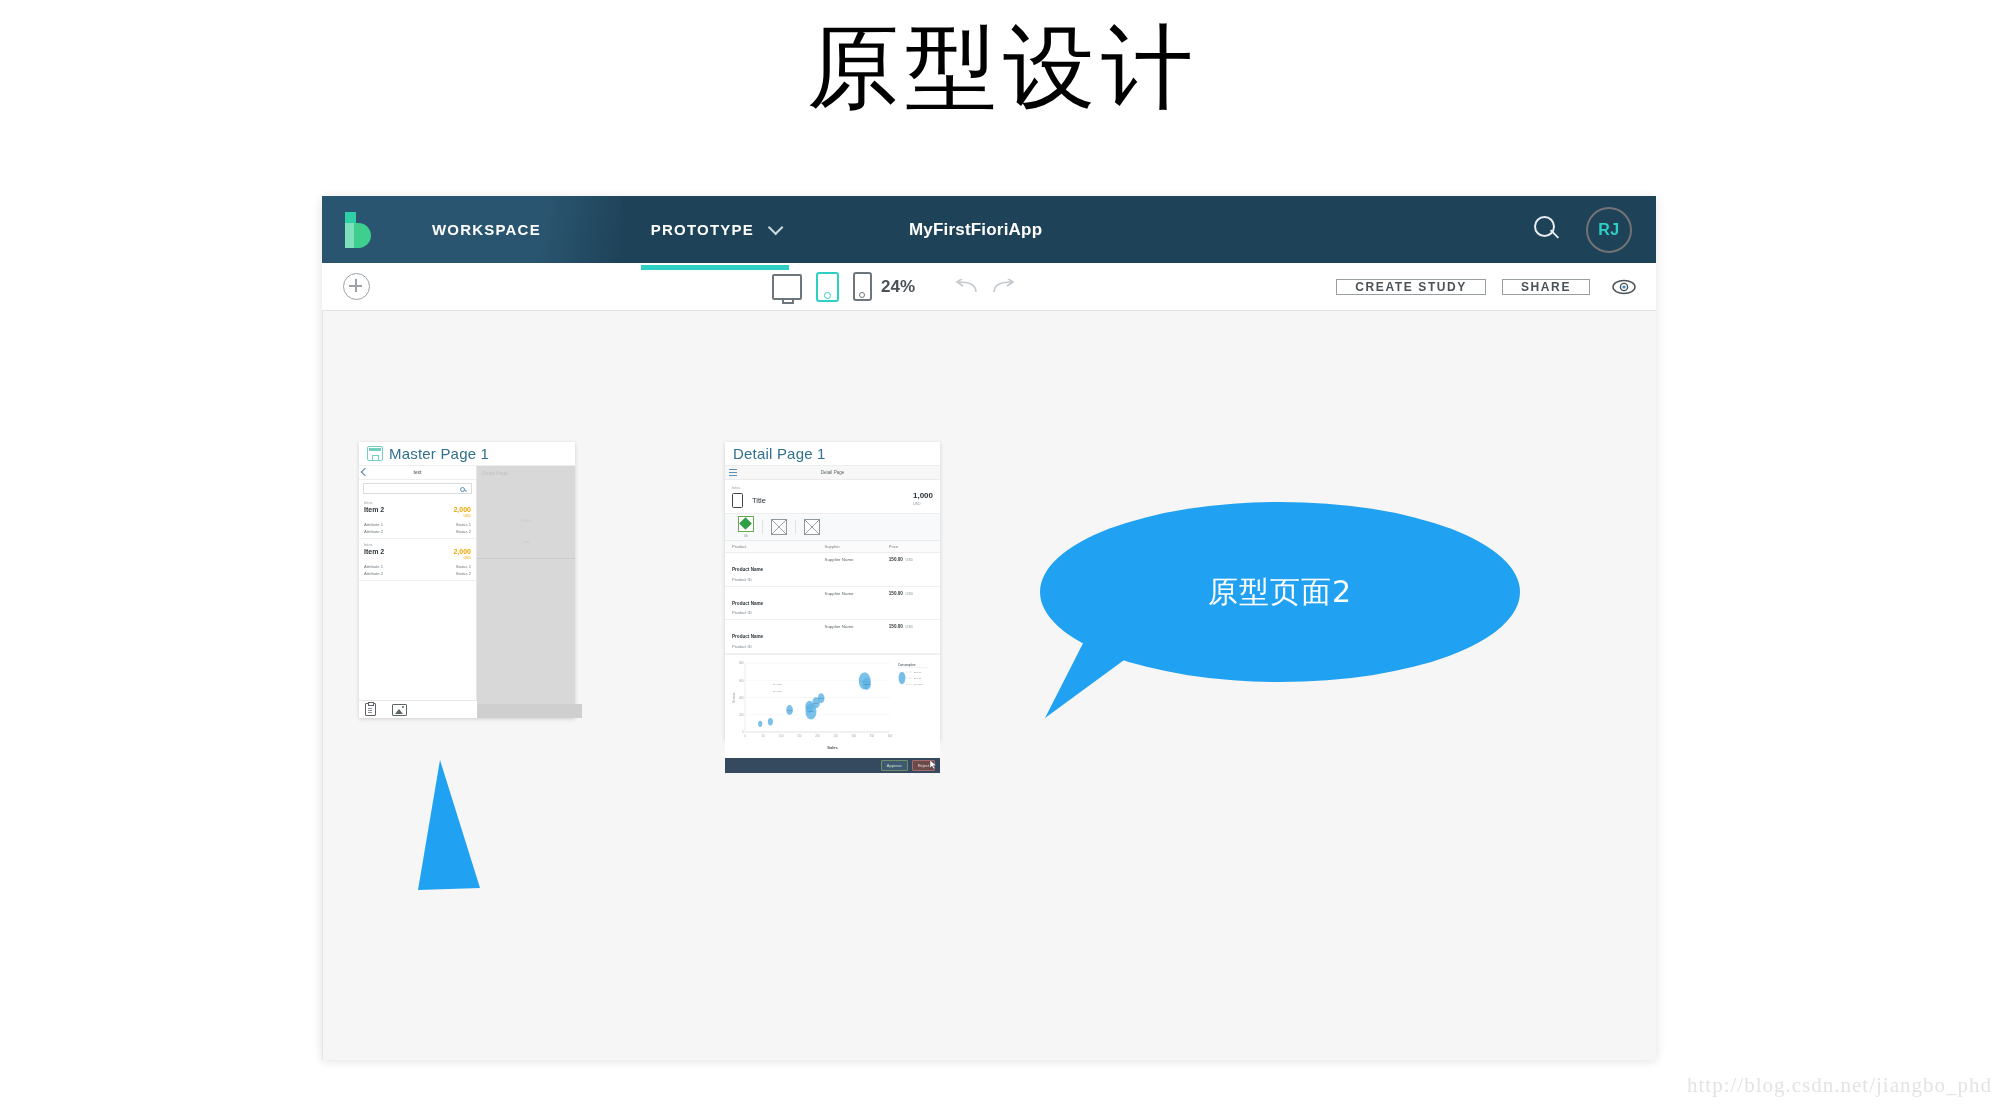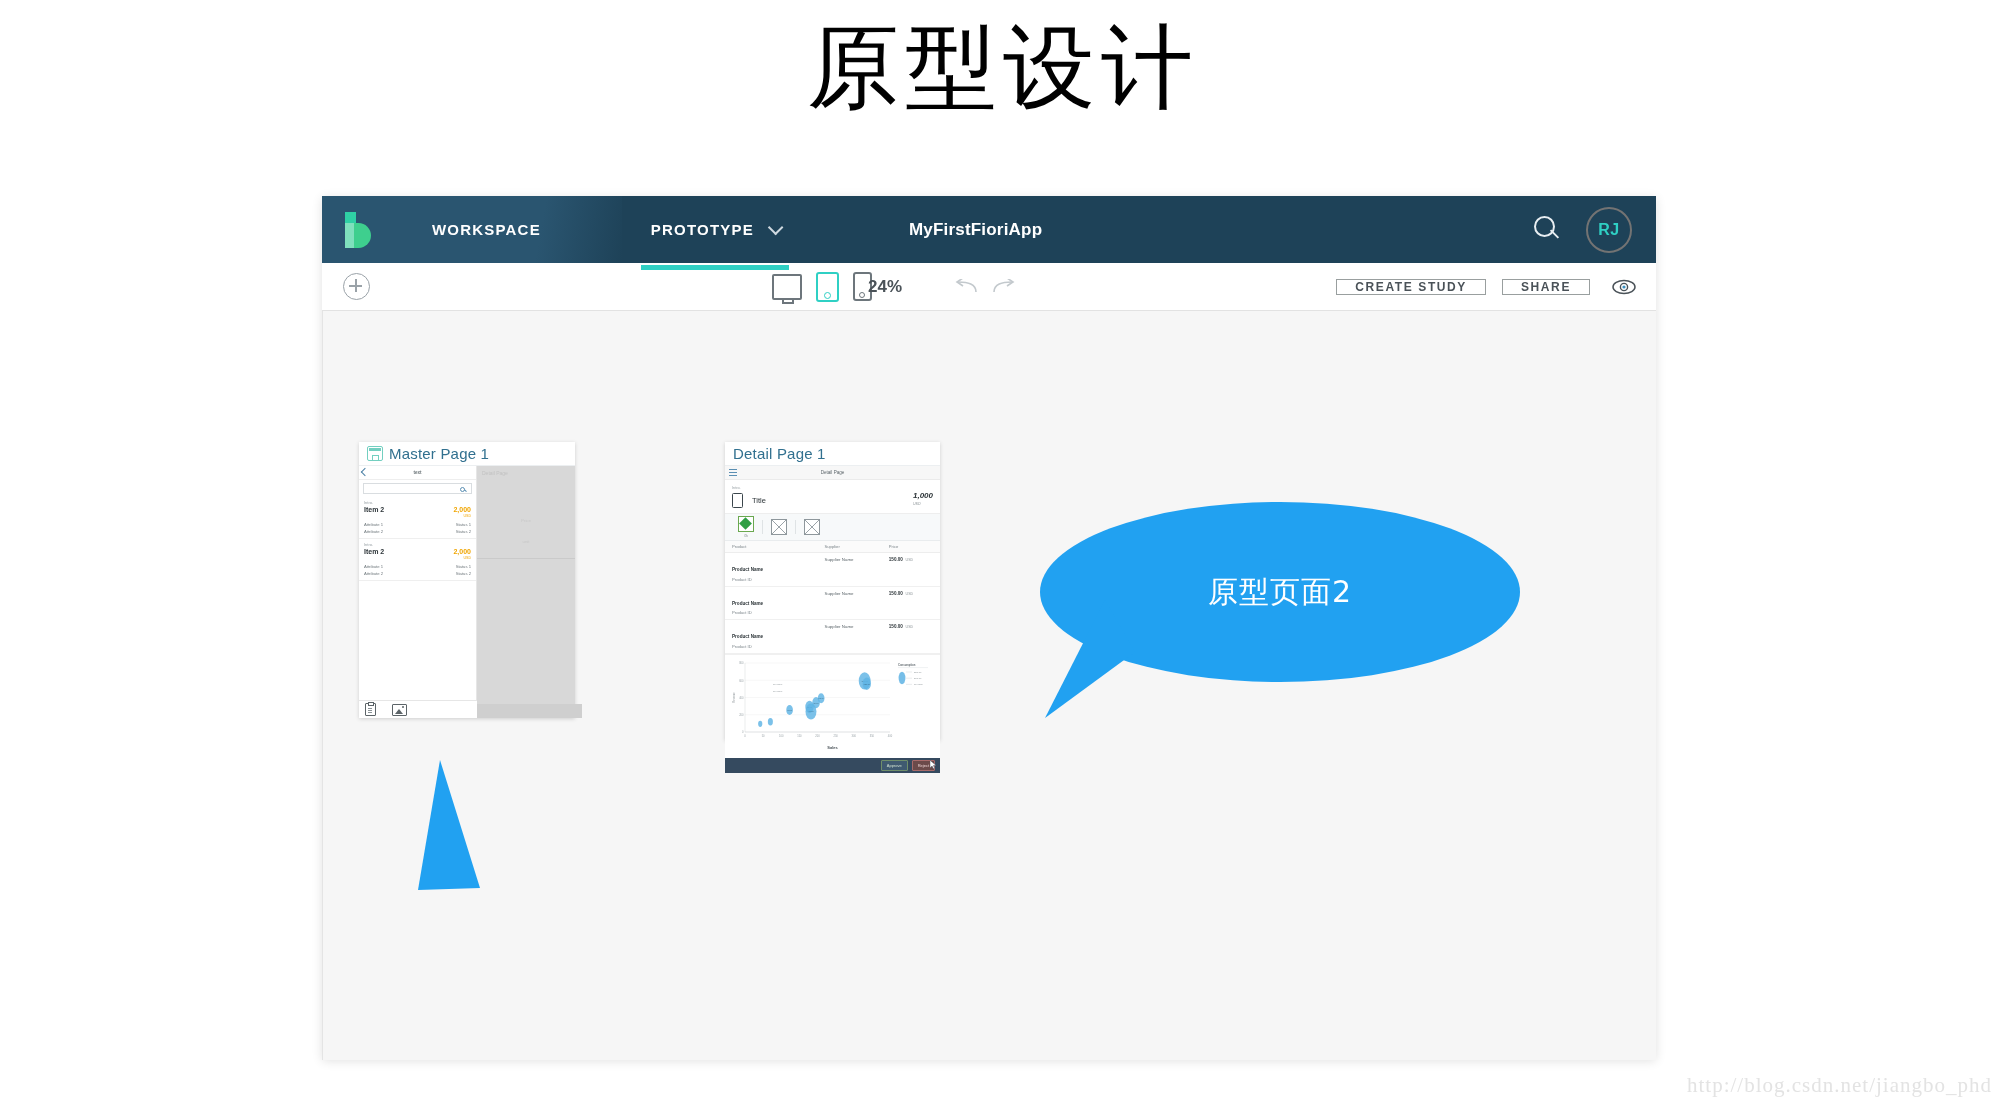--- a/index.html
+++ b/index.html
@@ -97,21 +97,21 @@
   .dev-desktop{width:26px;height:22px;border:2px solid #6d767c;border-radius:2px;position:relative;}
   .dev-desktop::after{content:"";position:absolute;left:8px;top:22px;width:8px;height:4px;
     border-bottom:2px solid #6d767c;border-left:2px solid #6d767c;border-right:2px solid #6d767c;}
   .dev-tablet{width:19px;height:26px;border:2px solid #2fd0c4;border-radius:3px;position:relative;}
   .dev-tablet::after{content:"";position:absolute;left:6px;bottom:1px;width:5px;height:5px;
     border:1.4px solid #2fd0c4;border-radius:50%;}
   .dev-phone{width:15px;height:25px;border:2px solid #6d767c;border-radius:3px;position:relative;}
   .dev-phone::after{content:"";position:absolute;left:4px;bottom:1px;width:4px;height:4px;
     border:1.3px solid #6d767c;border-radius:50%;}
 
-  .zoom-level{position:absolute;left:546px;font-size:17px;font-weight:bold;color:#4a5258;}
+  .zoom-level{position:absolute;left:559px;font-size:17px;font-weight:bold;color:#4a5258;}
   .undo-redo{position:absolute;left:632px;display:flex;gap:14px;align-items:center;}
   .arrow-ico{width:24px;height:16px;cursor:pointer;}
   .arrow-ico svg{display:block;}
 
   .tool-actions{position:absolute;right:18px;display:flex;align-items:center;gap:16px;}
   .tbtn{
     border:1px solid #999f9f;background:#fff;color:#4a5258;
     font-size:12px;font-weight:bold;letter-spacing:1.6px;
     padding:0 18px;cursor:pointer;white-space:nowrap;
   }
@@ -172,21 +172,21 @@
   .dp-burger i:nth-child(1){top:0;}
   .dp-burger i:nth-child(2){top:2.8px;}
   .dp-burger i:nth-child(3){top:5.6px;}
   .dp-topbar-title{position:absolute;left:50%;transform:translateX(-50%);font-size:4.6px;color:#5f686d;}
 
   .dp-hero{padding:6px 7px 5px 7px;background:#fff;border-bottom:1px solid #eee;}
   .dp-hero-intro{font-size:3.8px;color:#98a0a5;margin-bottom:2px;}
   .dp-hero-row{display:flex;align-items:center;}
   .dp-phone-ico{width:9px;height:13px;border:1.3px solid #3b464c;border-radius:1.5px;flex:none;}
   .dp-hero-title{margin-left:9px;font-size:7.5px;color:#2c3438;}
-  .dp-hero-amt{margin-left:auto;text-align:left;font-size:8px;font-weight:bold;color:#2c3438;line-height:8px;font-style:italic;}
+  .dp-hero-amt{margin-left:auto;text-align:left;font-size:8px;font-weight:bold;color:#2c3438;line-height:8px;}
   .dp-hero-amt small{display:block;font-size:3.6px;font-weight:normal;color:#8d9599;}
 
   .dp-actions{height:26px;background:#f7f9fa;display:flex;align-items:center;padding-left:8px;gap:0;border-bottom:1px solid #e9ecee;}
   .dp-act{width:26px;display:flex;flex-direction:column;align-items:center;}
   .act-box{width:14px;height:14px;border:1.2px solid #8e979c;position:relative;background:#fff;}
   .act-box.active{border-color:#6aa84f;}
   .act-diamond{position:absolute;left:2px;top:2px;width:9px;height:9px;background:#2f9e44;transform:rotate(45deg);}
   .act-x{position:absolute;left:0;top:0;width:100%;height:100%;}
   .act-lbl{font-size:3px;color:#7d868b;margin-top:1.5px;}
   .dp-divider{width:1px;height:14px;background:#dfe3e5;margin:0 3px;}

